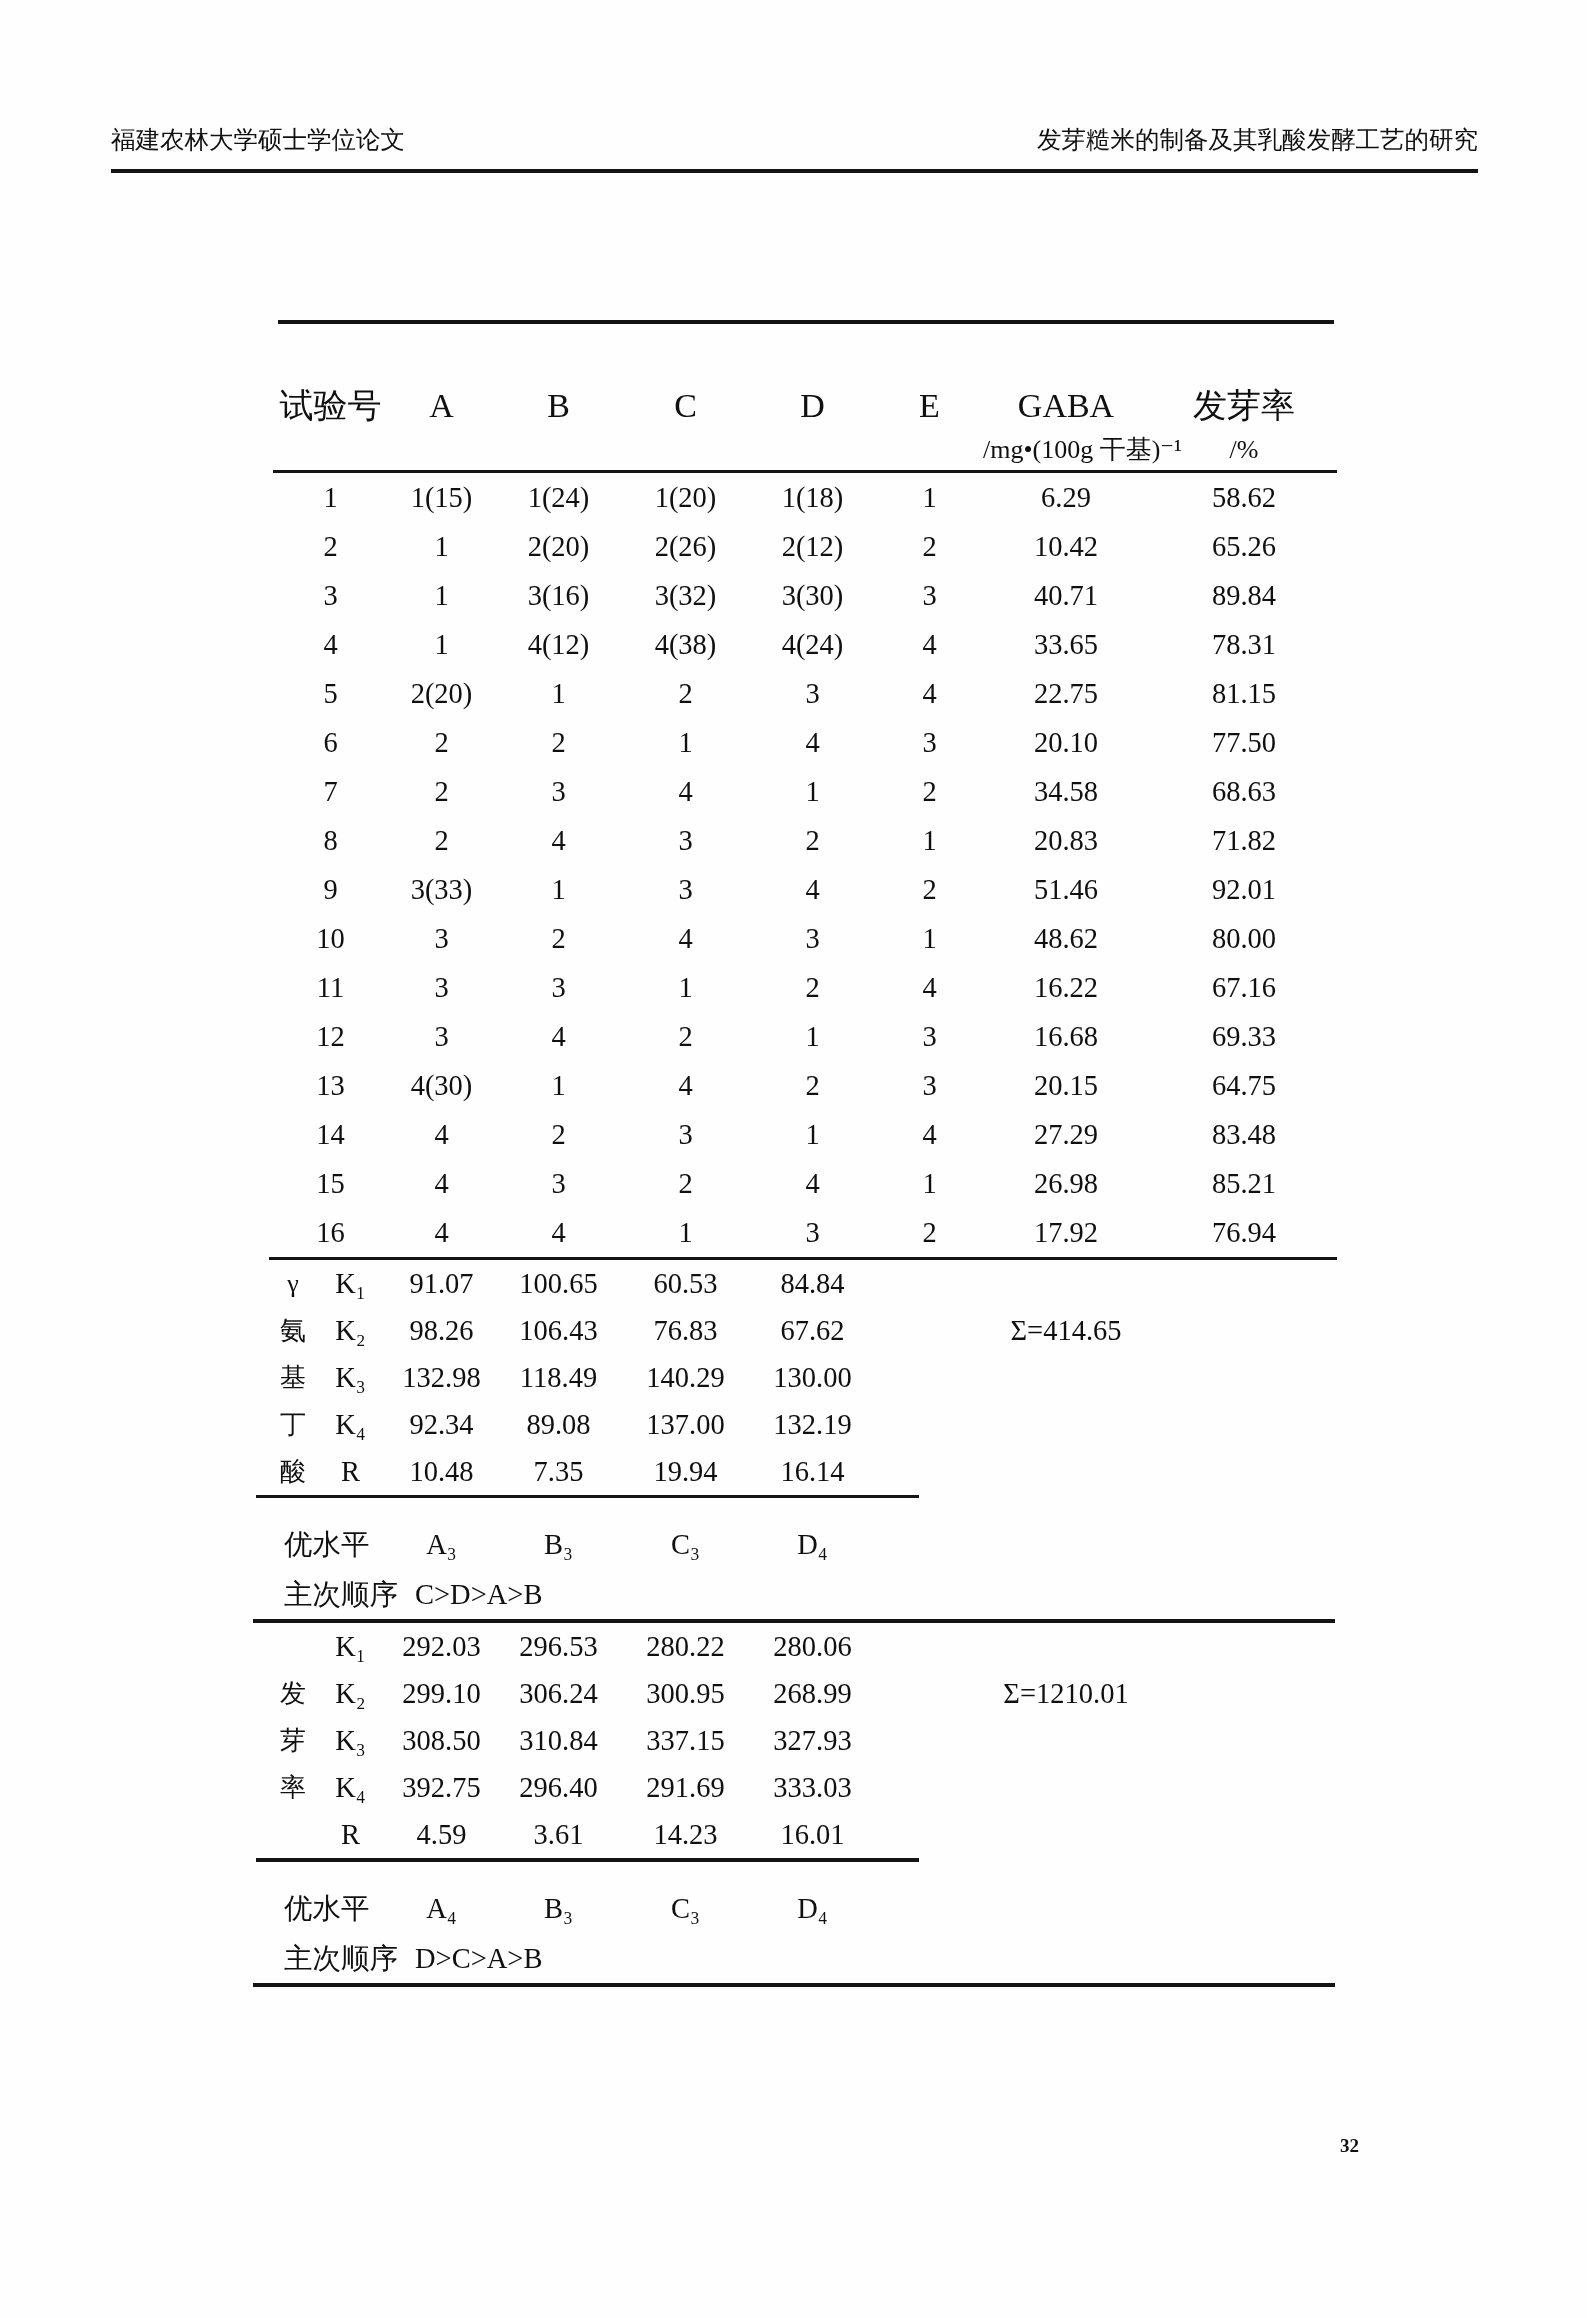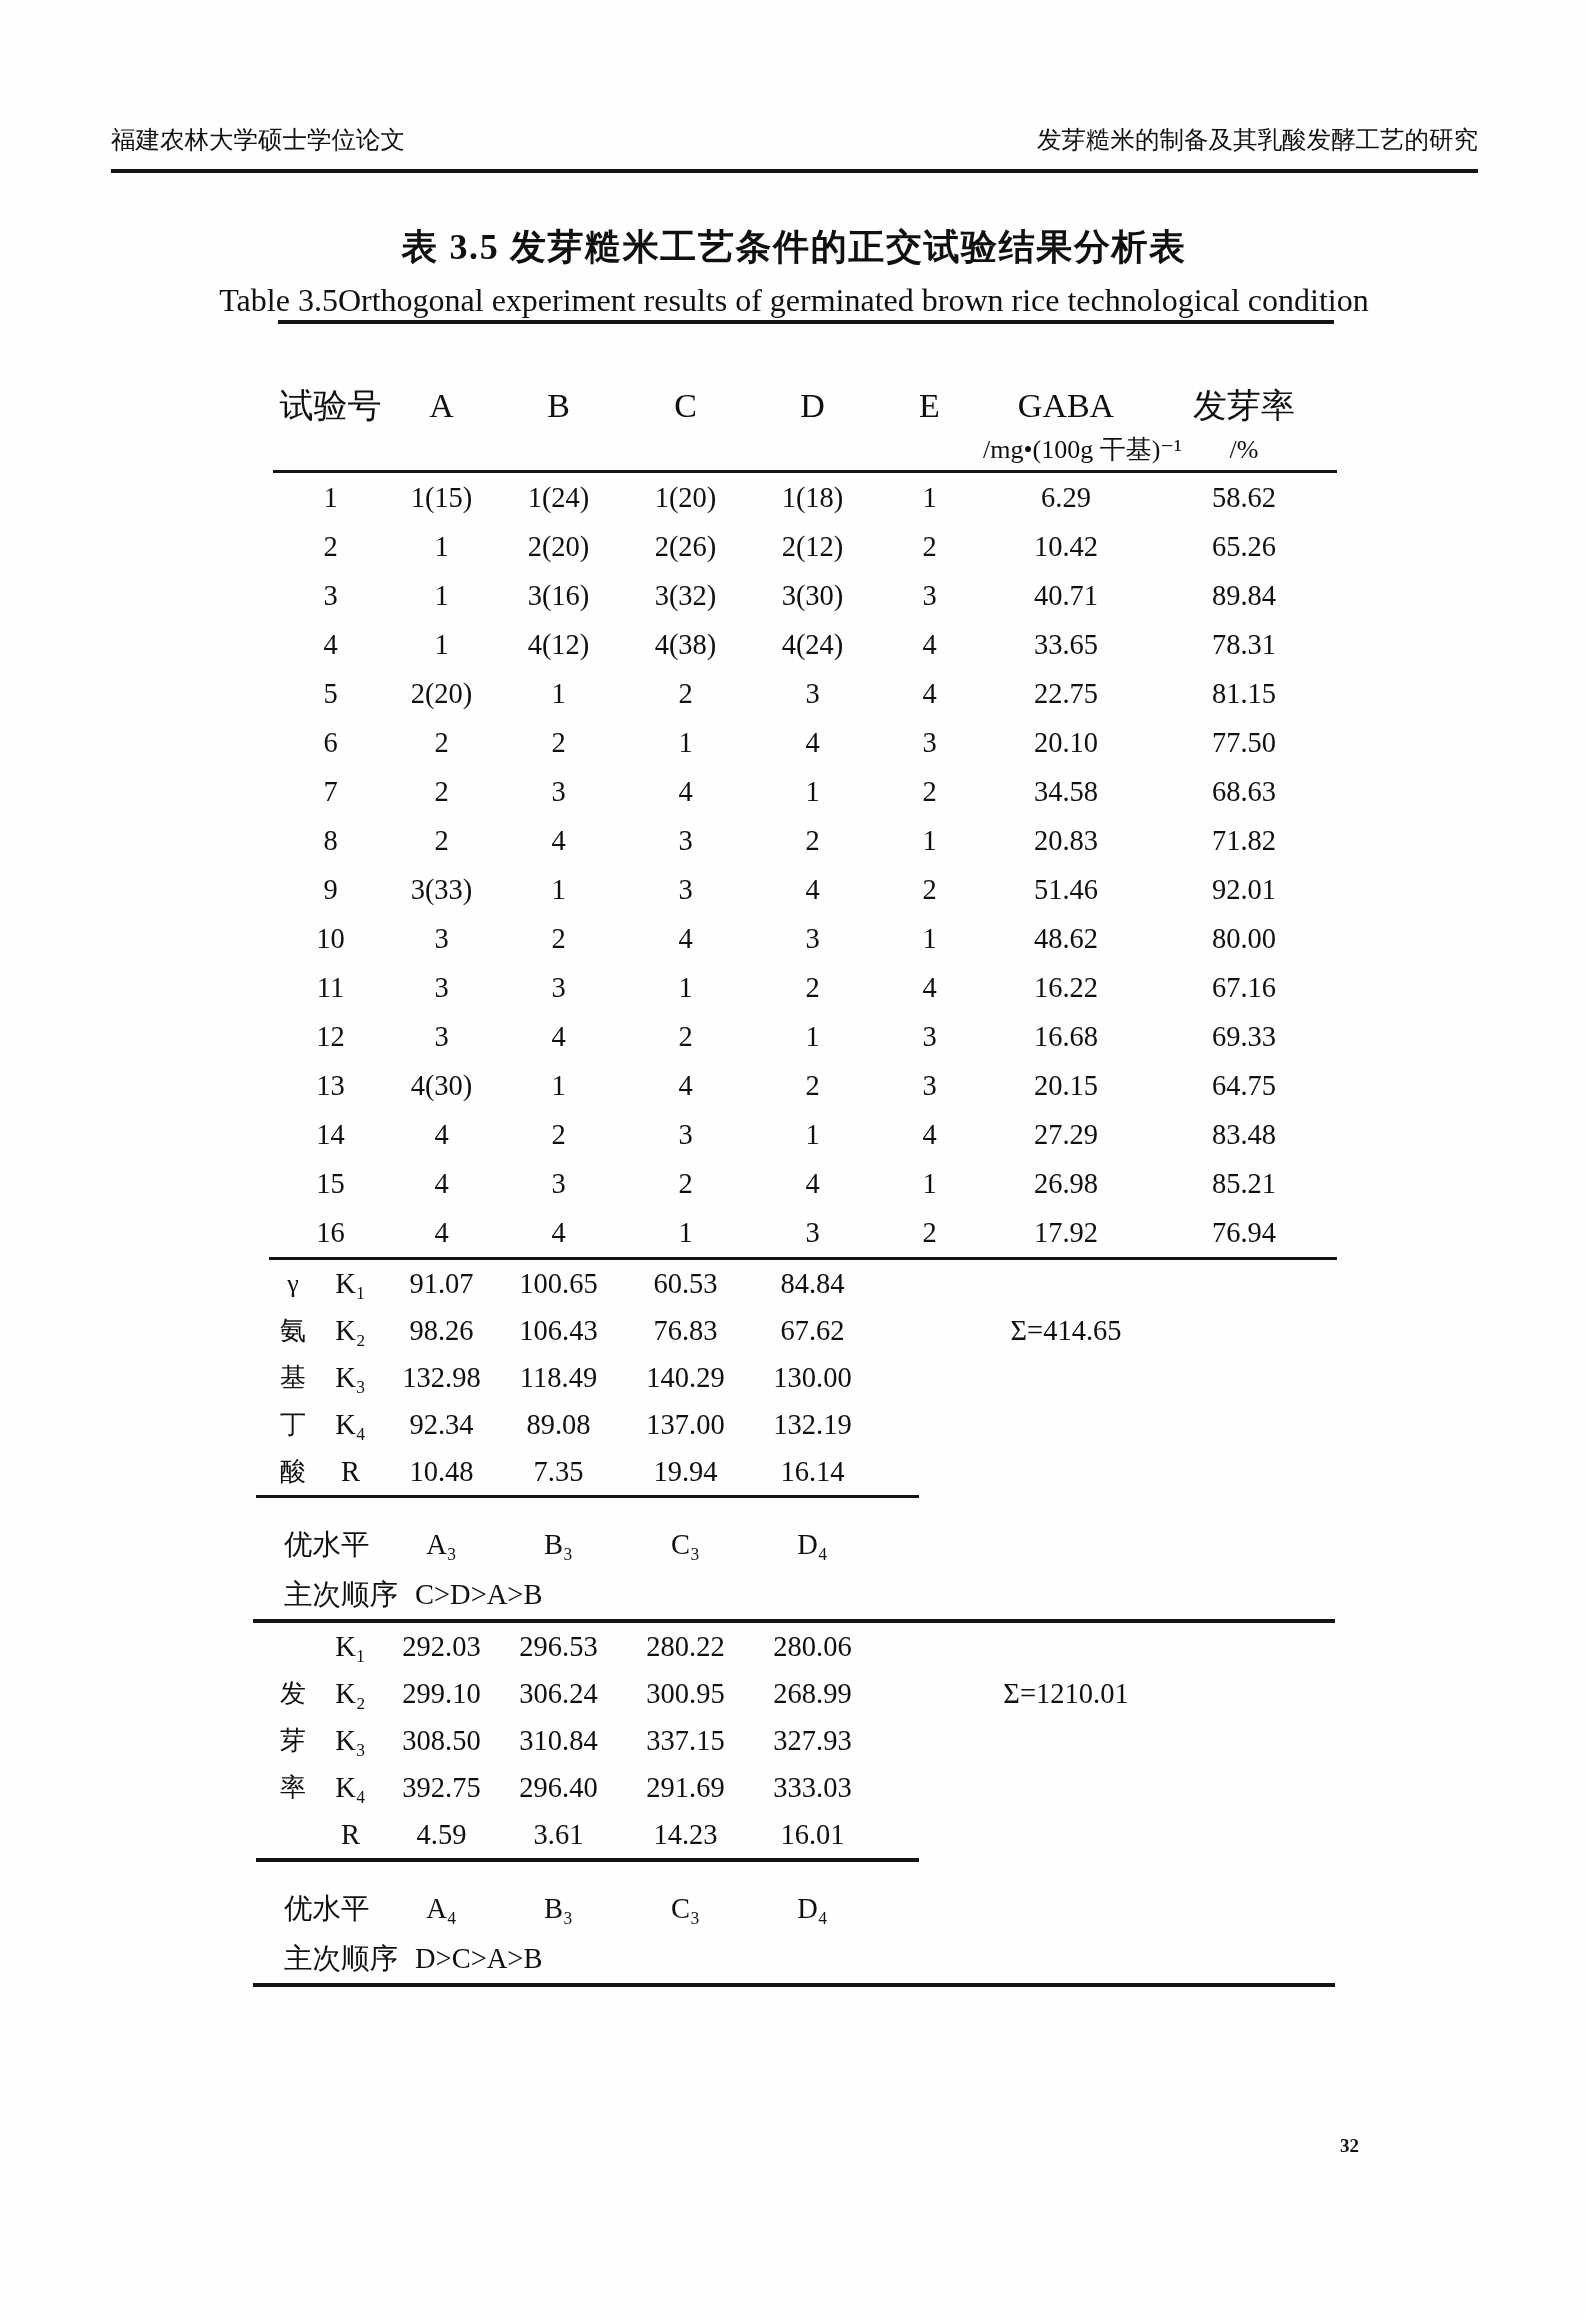--- a/index.html
+++ b/index.html
@@ -48,22 +48,20 @@
 </head>
 <body>
 
 <div class="page">
 
   <div class="header">
     <span>福建农林大学硕士学位论文</span>
     <span>发芽糙米的制备及其乳酸发酵工艺的研究</span>
   </div>
 
-  <div class="doc-title">表 3.5  发芽糙米工艺条件的正交试验结果分析表</div>
-  <div class="doc-title-en">Table 3.5Orthogonal experiment results of germinated brown rice technological condition</div>
   <div class="title-underline"></div>
 
   <div class="otable">
 
     <div class="thead">
       <div class="grid-row r1">
         <div class="c">试验号</div>
         <div class="c">A</div>
         <div class="c">B</div>
         <div class="c">C</div>

